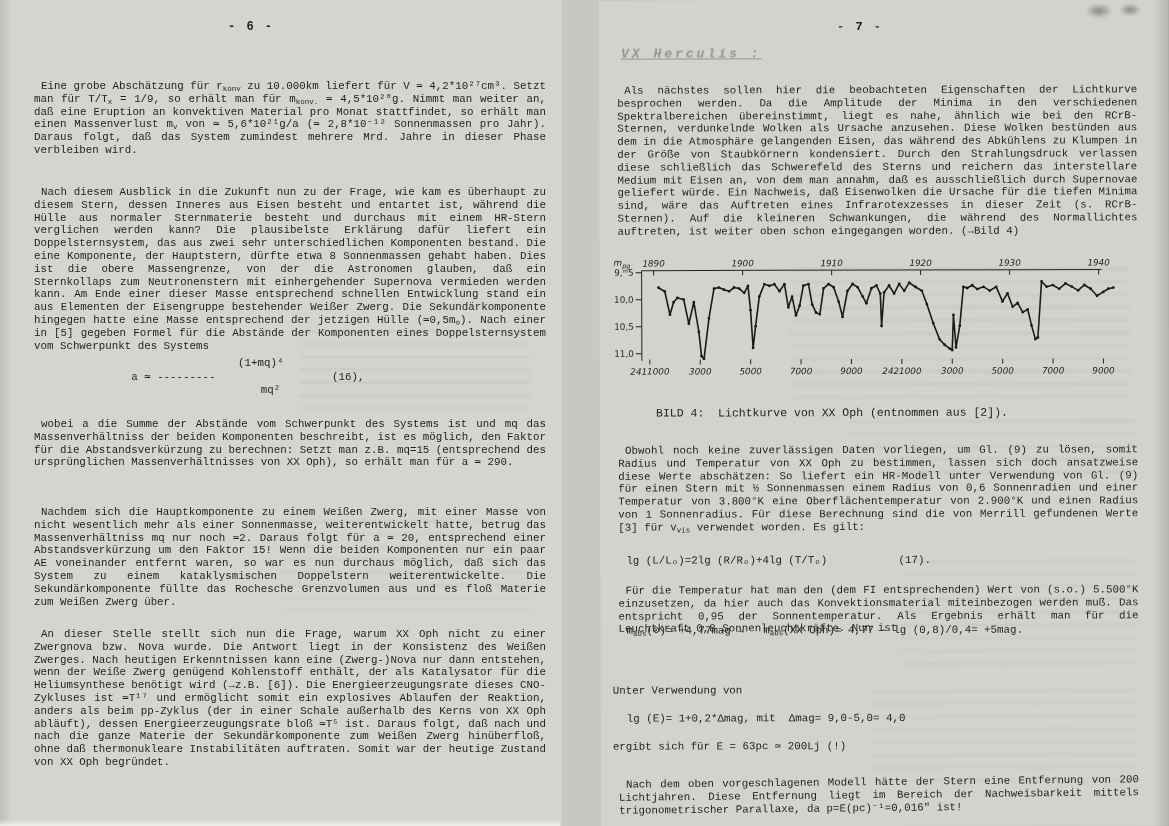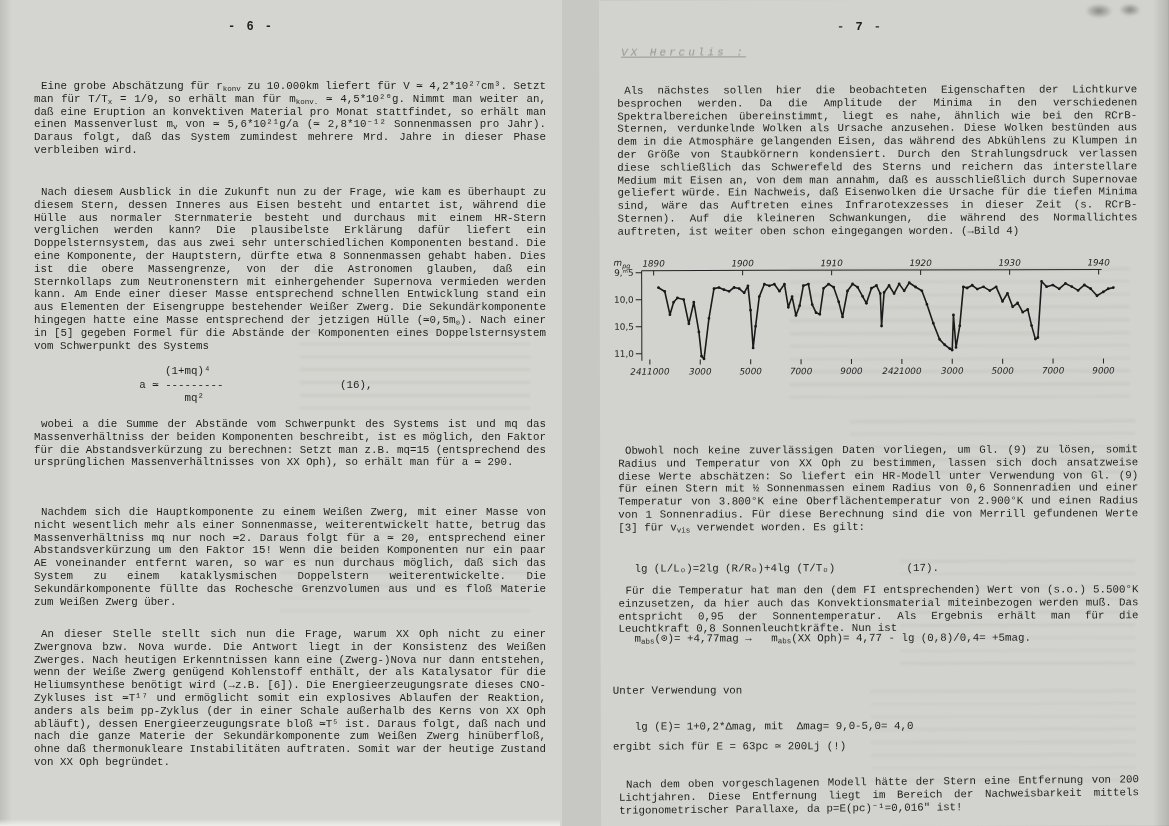--- a/index.html
+++ b/index.html
@@ -13,31 +13,31 @@
     background:linear-gradient(90deg, rgba(212,212,208,0) 0%, #ececе8 20%, #fafaf8 38%, #c6c6c2 50%, #6d6d69 57%, #454542 61%, #97979с 68%, #c3c3bf 78%, #d2d2ce 100%);
     background-color:transparent;}
   .edge-l{position:absolute;left:0;top:0;width:12px;height:826px;background:linear-gradient(90deg,rgba(0,0,0,.10),rgba(0,0,0,0));}
   .edge-r{position:absolute;right:0;top:0;width:16px;height:826px;background:linear-gradient(270deg,rgba(0,0,0,.14),rgba(0,0,0,0));}
   .edge-b{position:absolute;left:0;bottom:0;width:560px;height:7px;background:linear-gradient(0deg,#eeeeea,rgba(238,238,234,0));}
   .pgnum{position:absolute;font-size:12px;font-weight:bold;letter-spacing:2px;}
   .para{position:absolute;left:34px;width:512px;font-size:10.8px;line-height:12.8px;
         text-align:justify;text-indent:7px;}
   .page.right .para{left:18px;width:520px;}
   .noind{text-indent:0;}
-  .formula{position:absolute;left:34px;margin:8px;font-family:inherit;font-size:10.8px;
-           line-height:13.5px;white-space:pre;}
+  .formula{position:absolute;left:34px;margin:0;font-family:inherit;font-size:10.8px;
+           line-height:13.5px;white-space:pre;text-align:center;}
   .page.right .formula{left:26px;}
   sub{font-size:7.5px;vertical-align:-2px;line-height:0;}
   .caption{position:absolute;white-space:pre;font-size:11.5px;}
   .figure{position:absolute;}
   .ax{font-family:"DejaVu Sans",sans-serif;font-size:8.8px;fill:#222;}
   .it{font-style:italic;}
   .ghost-title{position:absolute;color:rgba(100,100,95,.55);filter:blur(.5px);
-      font-weight:normal;font-style:italic;letter-spacing:3px;text-decoration:underline;
-      font-size:11px;white-space:pre;}
+      font-weight:bold;font-style:italic;letter-spacing:3px;text-decoration:underline;
+      font-size:13px;white-space:pre;}
   .ghost-lines{position:absolute;background:repeating-linear-gradient(180deg,
       rgba(110,110,104,.16) 0 2.6px, rgba(110,110,104,0) 2.6px 12.8px);
       filter:blur(.8px);pointer-events:none;}
   .smudge{position:absolute;background:radial-gradient(ellipse at center,rgba(70,70,66,.55),rgba(70,70,66,0) 70%);filter:blur(1px);}
   .tilt{transform:rotate(-0.45deg);}
 </style>
 </head>
 <body>
 
 <div class="spread">
@@ -212,20 +212,21 @@
           <circle cx="466.4" cy="34.9" r="1.4" fill="#1a1a1a"></circle>
           <circle cx="472.7" cy="29.5" r="1.4" fill="#1a1a1a"></circle>
           <circle cx="479.0" cy="33.3" r="1.4" fill="#1a1a1a"></circle>
           <circle cx="485.3" cy="40.3" r="1.4" fill="#1a1a1a"></circle>
           <circle cx="491.6" cy="36.5" r="1.4" fill="#1a1a1a"></circle>
           <circle cx="496.6" cy="33.3" r="1.4" fill="#1a1a1a"></circle>
           <circle cx="501.7" cy="32.2" r="1.4" fill="#1a1a1a"></circle>
         </svg>
     </div>
 
+    <div class="caption" style="left:56px;top:406px">BILD 4:  Lichtkurve von XX Oph (entnommen aus [2]).</div>
 
     <div class="para" style="top:444px">Obwohl noch keine zuverlässigen Daten vorliegen, um Gl. (9) zu lösen, somit Radius und Temperatur von XX Oph zu bestimmen, lassen sich doch ansatzweise diese Werte abschätzen: So liefert ein HR-Modell unter Verwendung von Gl. (9) für einen Stern mit ½ Sonnenmassen einem Radius von 0,6 Sonnenradien und einer Temperatur von 3.800°K eine Oberflächentemperatur von 2.900°K und einen Radius von 1 Sonnenradius. Für diese Berechnung sind die von Merrill gefundenen Werte [3] für v<sub>vis</sub> verwendet worden. Es gilt:</div>
 
     <div class="formula" style="top:554px">lg (L/Lₒ)=2lg (R/Rₒ)+4lg (T/Tₒ)           (17).</div>
 
     <div class="para" style="top:584px">Für die Temperatur hat man den (dem FI entsprechenden) Wert von (s.o.) 5.500°K einzusetzen, da hier auch das Konvektionsmaterial miteinbezogen werden muß. Das entspricht 0,95 der Sonnentemperatur. Als Ergebnis erhält man für die Leuchtkraft 0,8 Sonnenleuchtkräfte. Nun ist</div>
 
     <div class="formula" style="top:624px">m<sub>abs</sub>(⊙)= +4,77mag →   m<sub>abs</sub>(XX Oph)= 4,77 - lg (0,8)/0,4= +5mag.</div>
 
     <div class="para noind" style="top:684px;left:12px">Unter Verwendung von</div>

